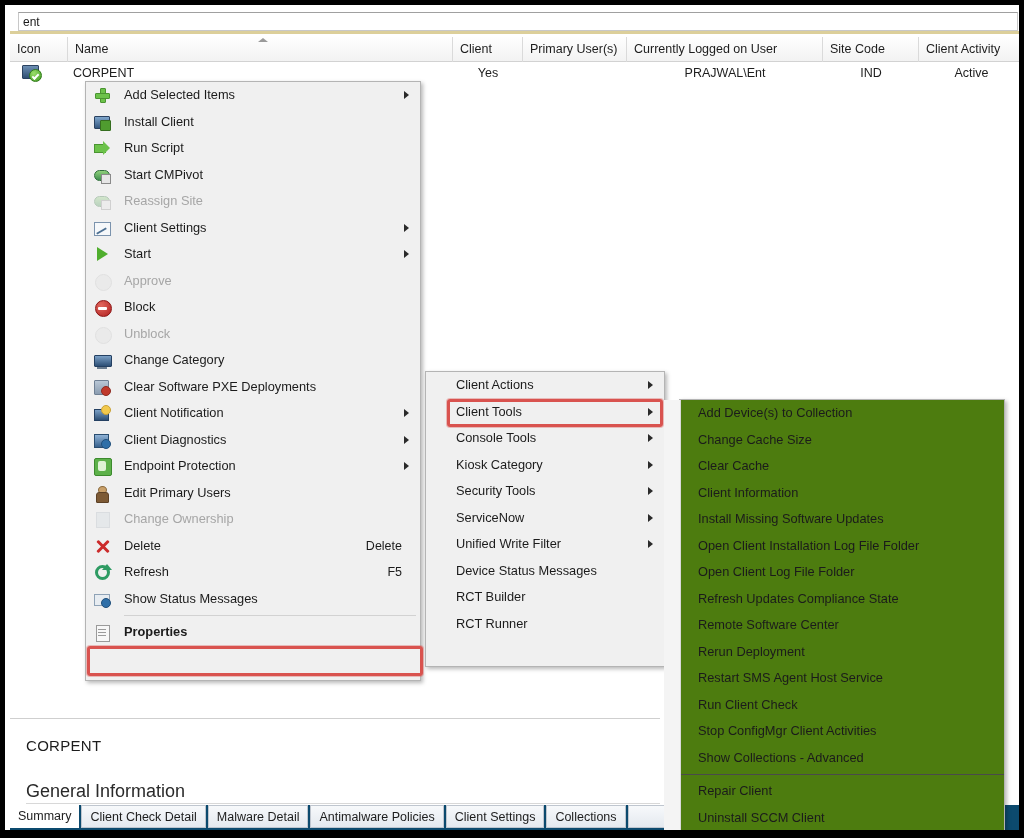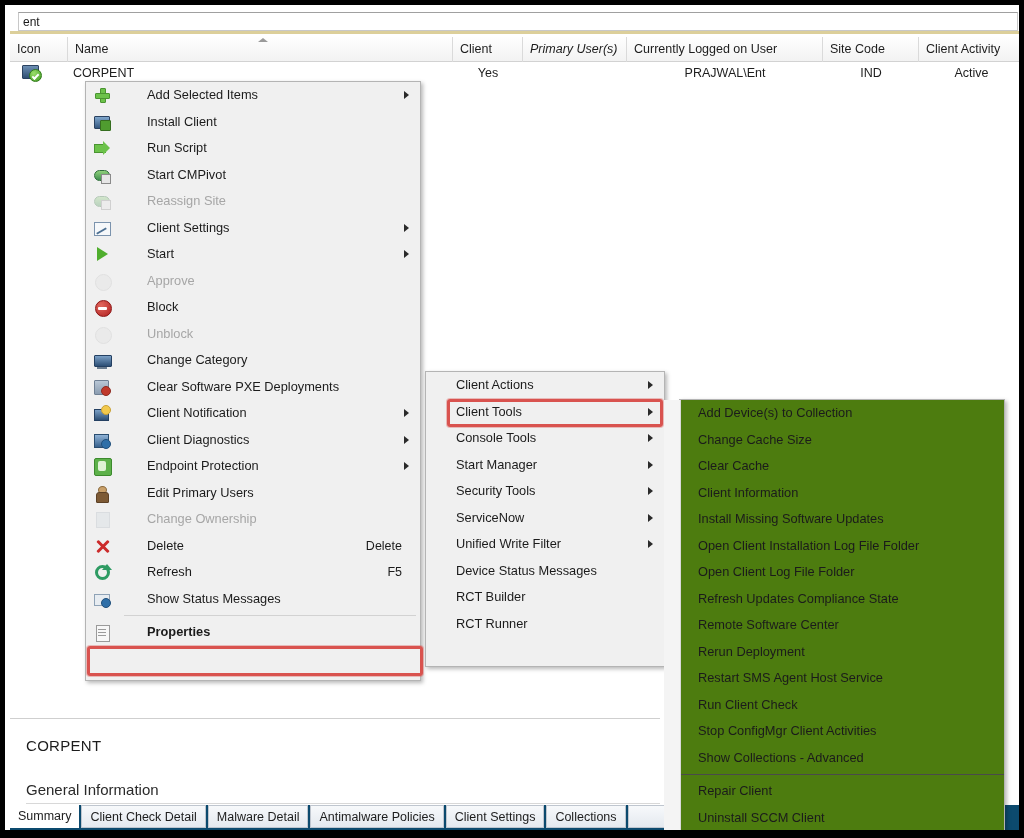--- a/index.html
+++ b/index.html
@@ -104,21 +104,21 @@
     background:#ffffff;
     border-top:1px solid #cfcfcf;
     box-sizing:border-box;
   }
   .detail-title{
     position:absolute;left:16px;top:18px;
     font-size:15px;color:#1d1d1d;letter-spacing:.3px;
   }
   .detail-sub{
     position:absolute;left:16px;top:62px;
-    font-size:15px;color:#2a2a2a;
+    font-size:18px;color:#2a2a2a;
   }
   .detail-rule{
     position:absolute;left:16px;top:84px;width:634px;height:1px;
     background:#d8d8d8;
   }
 
   
   .tabstrip{
     position:absolute;left:5px;top:800px;width:1014px;height:28px;
     background:#0c4a6e;
@@ -177,21 +177,21 @@
     width:0;height:0;
     border-top:4px solid transparent;
     border-bottom:4px solid transparent;
     border-left:5px solid #2a2a2a;
   }
   .sep{height:1px;background:#d2d2d2;margin:3px 0 3px 0;}
 
   
   #menu1{left:80px;top:76px;width:336px;height:600px;background:#f0f0f0;}
   #menu1 .icons-col{position:absolute;left:0;top:0;width:32px;bottom:0;background:#f0f0f0;}
-  #menu1 .mi .lbl{left:38px;margin-left:23px;}
+  #menu1 .mi .lbl{left:38px;}
   #menu1 .mi .accel{right:18px;}
   #menu1 .arrow{right:11px;}
   #menu1 .ico{position:absolute;left:8px;top:50%;margin-top:-8px;width:17px;height:17px;}
   #menu1 .sep{margin-left:38px;margin-right:4px;}
 
   
   #menu2{left:420px;top:366px;width:240px;height:296px;background:#f0f0f0;}
   #menu2 .mi .lbl{left:30px;}
   #menu2 .arrow{right:11px;}
 
@@ -264,21 +264,21 @@
 
   <div class="searchbar">
     <div class="searchbox" placeholder="Search">ent</div>
   </div>
 
   <div class="gridhead">
     <div class="hcell" style="left:0;width:58px;">Icon</div>
     <div class="hcell" style="left:58px;width:385px;">Name</div>
     <div class="sortmark"></div>
     <div class="hcell" style="left:443px;width:70px;">Client</div>
-    <div class="hcell" style="left:513px;width:104px;font-style:italic;">Primary User(s)</div>
+    <div class="hcell" style="left:513px;width:104px;">Primary User(s)</div>
     <div class="hcell" style="left:617px;width:196px;">Currently Logged on User</div>
     <div class="hcell" style="left:813px;width:96px;">Site Code</div>
     <div class="hcell" style="left:909px;width:105px;border-right:none;">Client Activity</div>
   </div>
 
   <div class="gridrow">
     <div class="rowicon">
       <div class="mon"></div>
         <div class="chk"></div>
     </div>
@@ -488,21 +488,21 @@
     </div>
     <div class="mi">
       <span class="lbl">Client Tools</span>
       <span class="arrow"></span>
     </div>
     <div class="mi">
       <span class="lbl">Console Tools</span>
       <span class="arrow"></span>
     </div>
     <div class="mi">
-      <span class="lbl">Start Manager</span>
+      <span class="lbl">Kiosk Category</span>
       <span class="arrow"></span>
     </div>
     <div class="mi">
       <span class="lbl">Security Tools</span>
       <span class="arrow"></span>
     </div>
     <div class="mi">
       <span class="lbl">ServiceNow</span>
       <span class="arrow"></span>
     </div>

